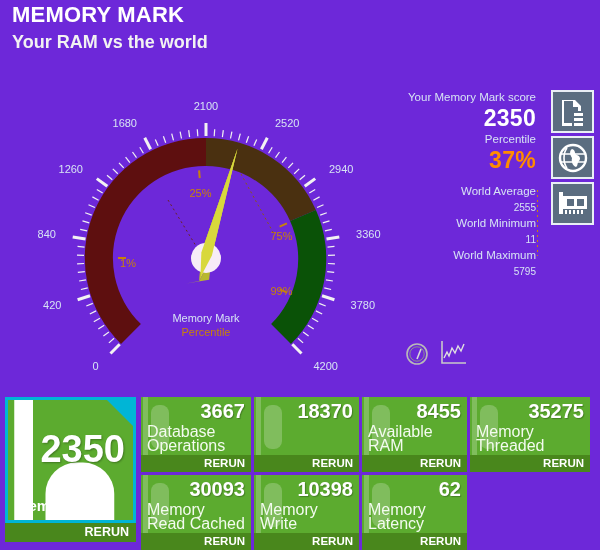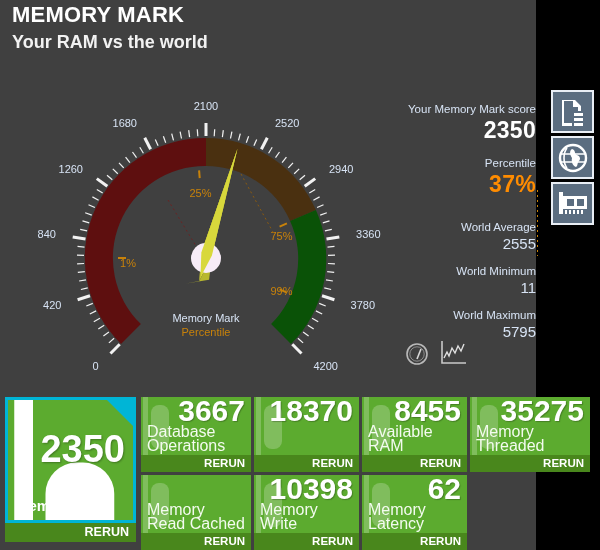--- a/index.html
+++ b/index.html
@@ -1,54 +1,54 @@
 <!DOCTYPE html>
 <html><head>
 <meta charset="utf-8">
 <style>
   html,body{margin:0;padding:0;background:#000;}
   body{width:600px;height:550px;overflow:hidden;font-family:"Liberation Sans",sans-serif;}
-  #app{position:relative;width:536px;height:550px;background:#404040;color:#fff;}
+  #app{position:relative;width:600px;height:550px;background:#6d28d9;color:#fff;}
 
   
   .hdr{position:absolute;left:12px;top:2px;}
   .hdr-title{font-size:22px;font-weight:bold;letter-spacing:.2px;color:#ffffff;line-height:26px;}
   .hdr-sub{font-size:18px;font-weight:bold;color:#f2f2f2;line-height:24px;margin-top:2px;}
 
   
   #gauge{position:absolute;left:10px;top:82px;width:380px;height:300px;}
   #gauge svg{display:block;}
   .tickLabel{fill:#d7e3f4;font-family:"Liberation Sans",sans-serif;font-size:11px;}
   .pctLabel{fill:#c8820a;font-family:"Liberation Sans",sans-serif;font-size:11px;}
   .gaugeCap{fill:#d7e3f4;font-family:"Liberation Sans",sans-serif;font-size:11px;}
   .gaugeCap2{fill:#c8820a;font-family:"Liberation Sans",sans-serif;font-size:11px;}
 
   
   #scores{position:absolute;left:398px;top:90px;width:196px;height:200px;}
-  .srow{text-align:right;padding-right:58px;margin-top:12px;}
+  .srow{text-align:right;padding-right:58px;}
   .slabel{font-size:11.5px;color:#d7e3f4;line-height:15px;}
   .sbig{font-size:23px;font-weight:bold;color:#ffffff;line-height:27px;letter-spacing:.3px;}
   .sbig.orange{color:#ff8c00;}
-  .sval{font-size:15px;color:#d7e3f4;line-height:17px;}
+  .sval{font-size:10px;color:#d7e3f4;line-height:17px;}
   .gap{height:10px;}
 
   .dotline{position:absolute;left:537px;top:190px;height:66px;width:1px;
            background:repeating-linear-gradient(to bottom,#c8820a 0 2px,transparent 2px 5px);}
 
   .icons{position:absolute;left:551px;top:90px;width:44px;}
   .icbox{width:43px;height:43px;background:#5b6d80;border:2px solid #e9eef5;
          box-sizing:border-box;margin-bottom:3px;display:flex;align-items:center;justify-content:center;}
 
   .smallicons{position:absolute;left:405px;top:340px;display:flex;gap:10px;align-items:flex-end;}
 
   
   #tiles{position:absolute;left:0;top:396px;width:600px;height:154px;}
   .tile{position:absolute;background:#5cab2f;overflow:hidden;}
   .tile .chipbg{position:absolute;left:0;top:0;width:40px;height:100%;opacity:.22;}
-  .tile .val{position:absolute;right:6px;top:1px;font-size:30px;font-weight:bold;color:#fff;
+  .tile .val{position:absolute;right:6px;top:1px;font-size:20px;font-weight:bold;color:#fff;
              text-shadow:1px 1px 1px rgba(0,0,0,.25);line-height:26px;}
   .tile .lbl{position:absolute;left:6px;right:6px;font-size:16px;color:#f3fbef;line-height:13.5px;}
   .rerun{position:absolute;background:#49871c;color:#fff;font-size:11.5px;font-weight:bold;
          text-align:right;line-height:17px;padding-right:6px;box-sizing:border-box;}
 
   
   #tile-main{position:absolute;left:5px;top:1px;width:131px;height:126px;background:#5cab2f;
              border:3px solid #00b5d6;box-sizing:border-box;overflow:hidden;}
   #tile-main .corner{position:absolute;right:0;top:0;width:0;height:0;
              border-top:26px solid #00b5d6;border-left:26px solid transparent;}
@@ -310,20 +310,21 @@
           </svg>
           <div class="val">35275</div>
           <div class="lbl" style="top: 28px;">Memory Threaded</div>
         </div>
         <div class="rerun" style="left: 470px; top: 59px; width: 120px; height: 17px;">RERUN</div>
         <div class="tile" style="left: 141px; top: 79px; width: 110px; height: 58px;">
           <svg class="chipbg" viewBox="0 0 40 58" preserveAspectRatio="none">
             <rect x="2" y="0" width="5" height="58" fill="#fff"></rect>
             <rect x="10" y="8" width="18" height="44" rx="8" fill="#fff"></rect>
           </svg>
+          <div class="val">30093</div>
           <div class="lbl" style="top: 28px;">Memory Read Cached</div>
         </div>
         <div class="rerun" style="left: 141px; top: 137px; width: 110px; height: 17px;">RERUN</div>
         <div class="tile" style="left: 254px; top: 79px; width: 105px; height: 58px;">
           <svg class="chipbg" viewBox="0 0 40 58" preserveAspectRatio="none">
             <rect x="2" y="0" width="5" height="58" fill="#fff"></rect>
             <rect x="10" y="8" width="18" height="44" rx="8" fill="#fff"></rect>
           </svg>
           <div class="val">10398</div>
           <div class="lbl" style="top: 28px;">Memory Write</div>

